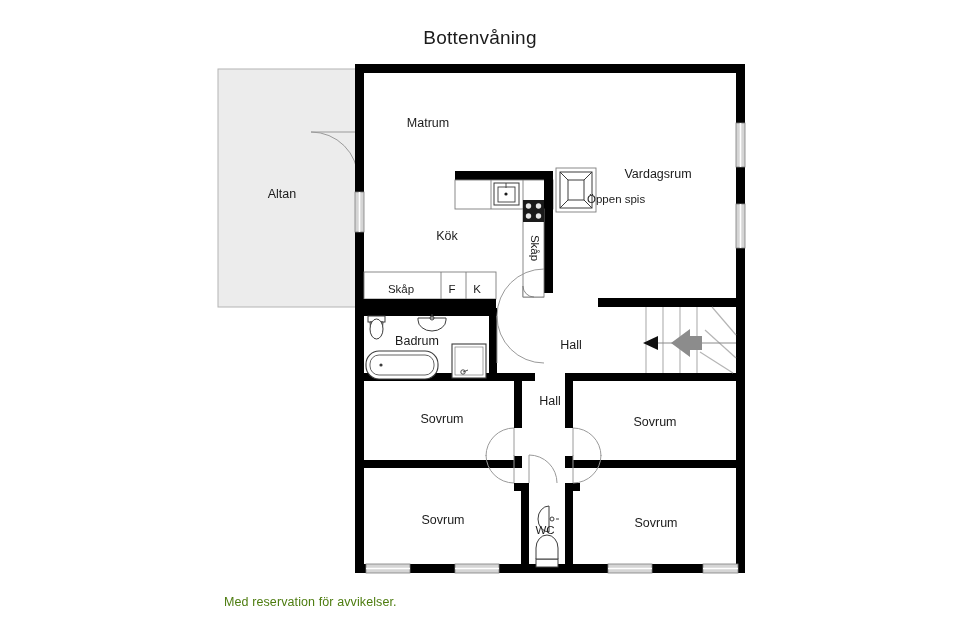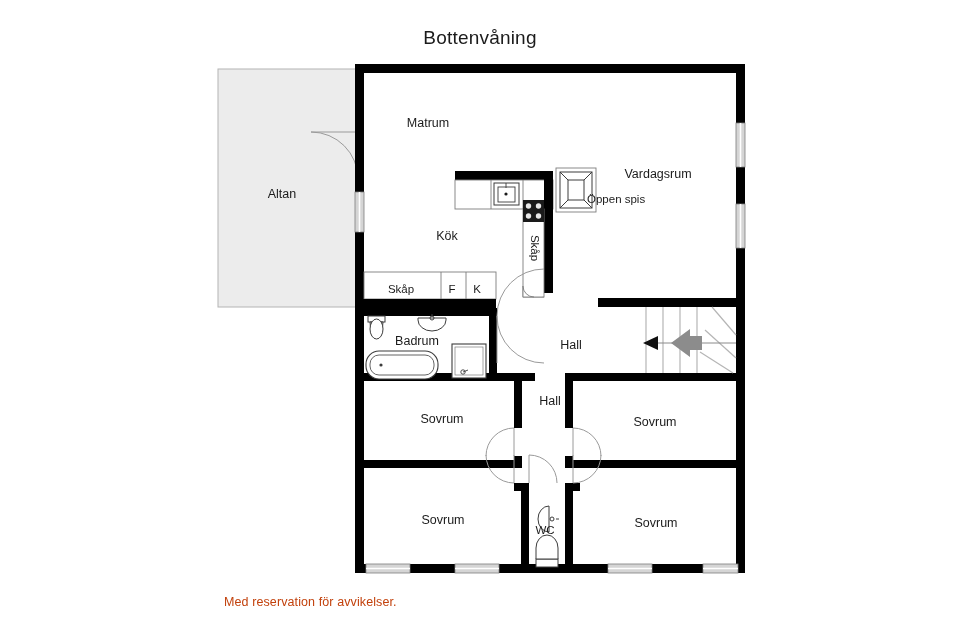--- a/index.html
+++ b/index.html
@@ -31,21 +31,21 @@
     text-align: center;
     font-size: 19px;
     letter-spacing: 0.2px;
     color: #1b1b1b;
   }
   .footer {
     position: absolute;
     left: 224px;
     top: 595px;
     font-size: 12.5px;
-    color: #c2410c;
+    color: #4d7c0f;
     letter-spacing: 0.1px;
   }
   svg.plan {
     position: absolute;
     left: 0;
     top: 0;
     width: 960px;
     height: 640px;
     display: block;
   }

